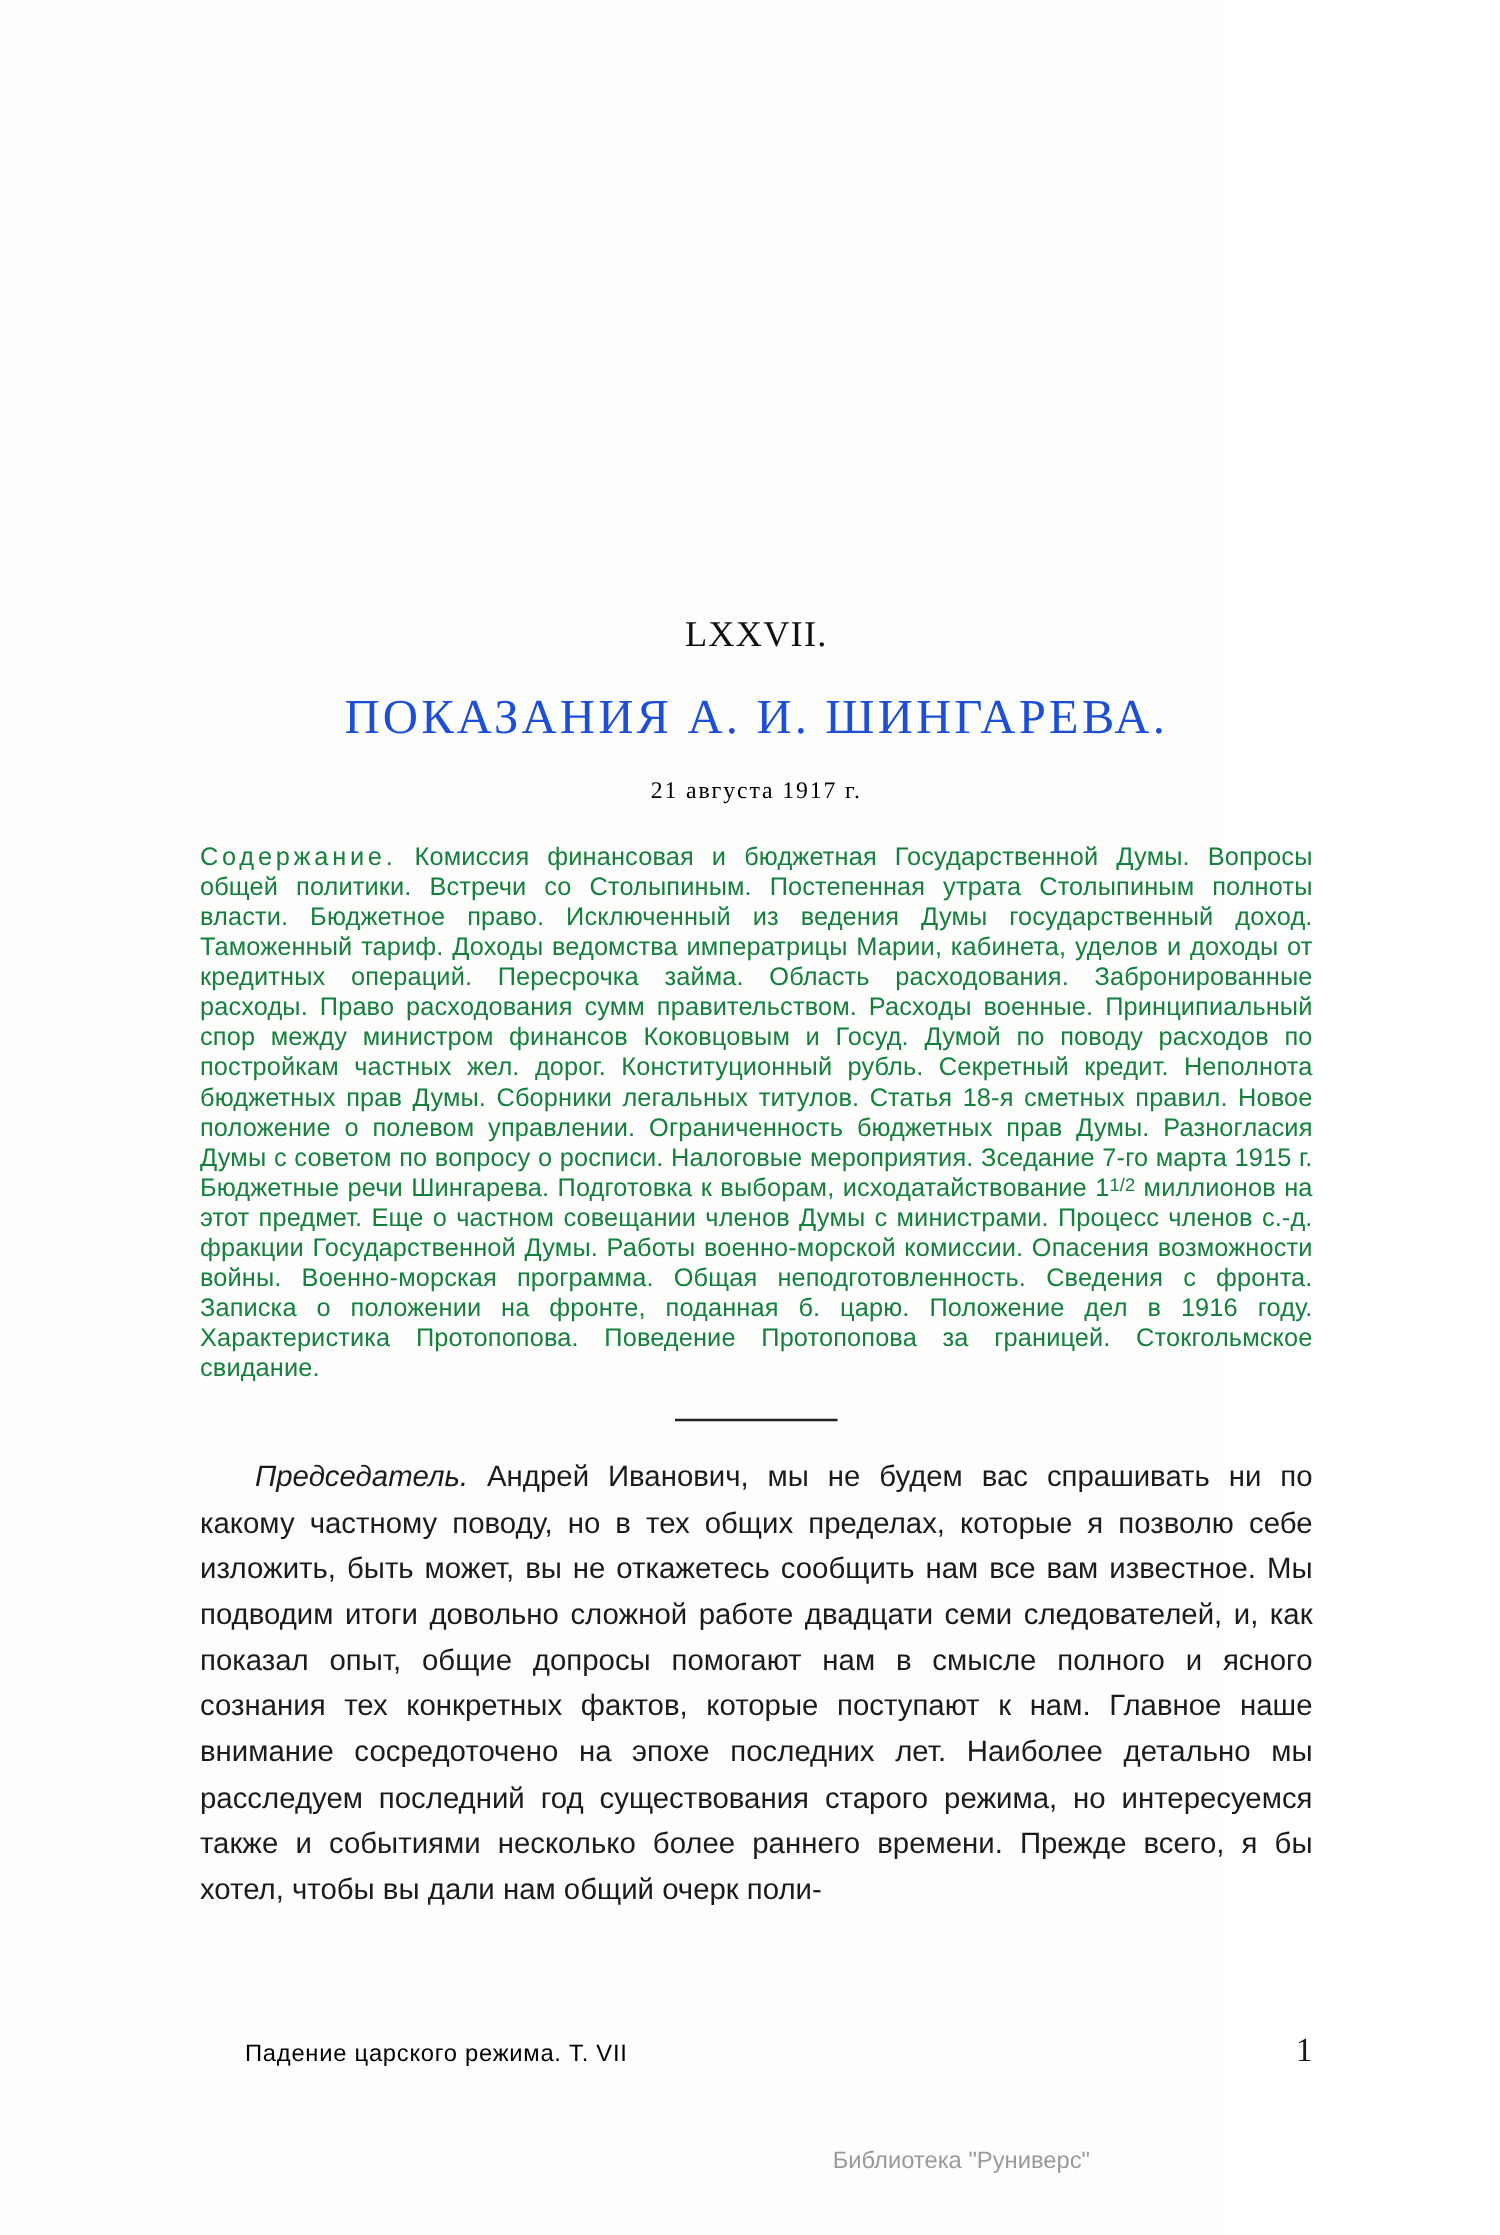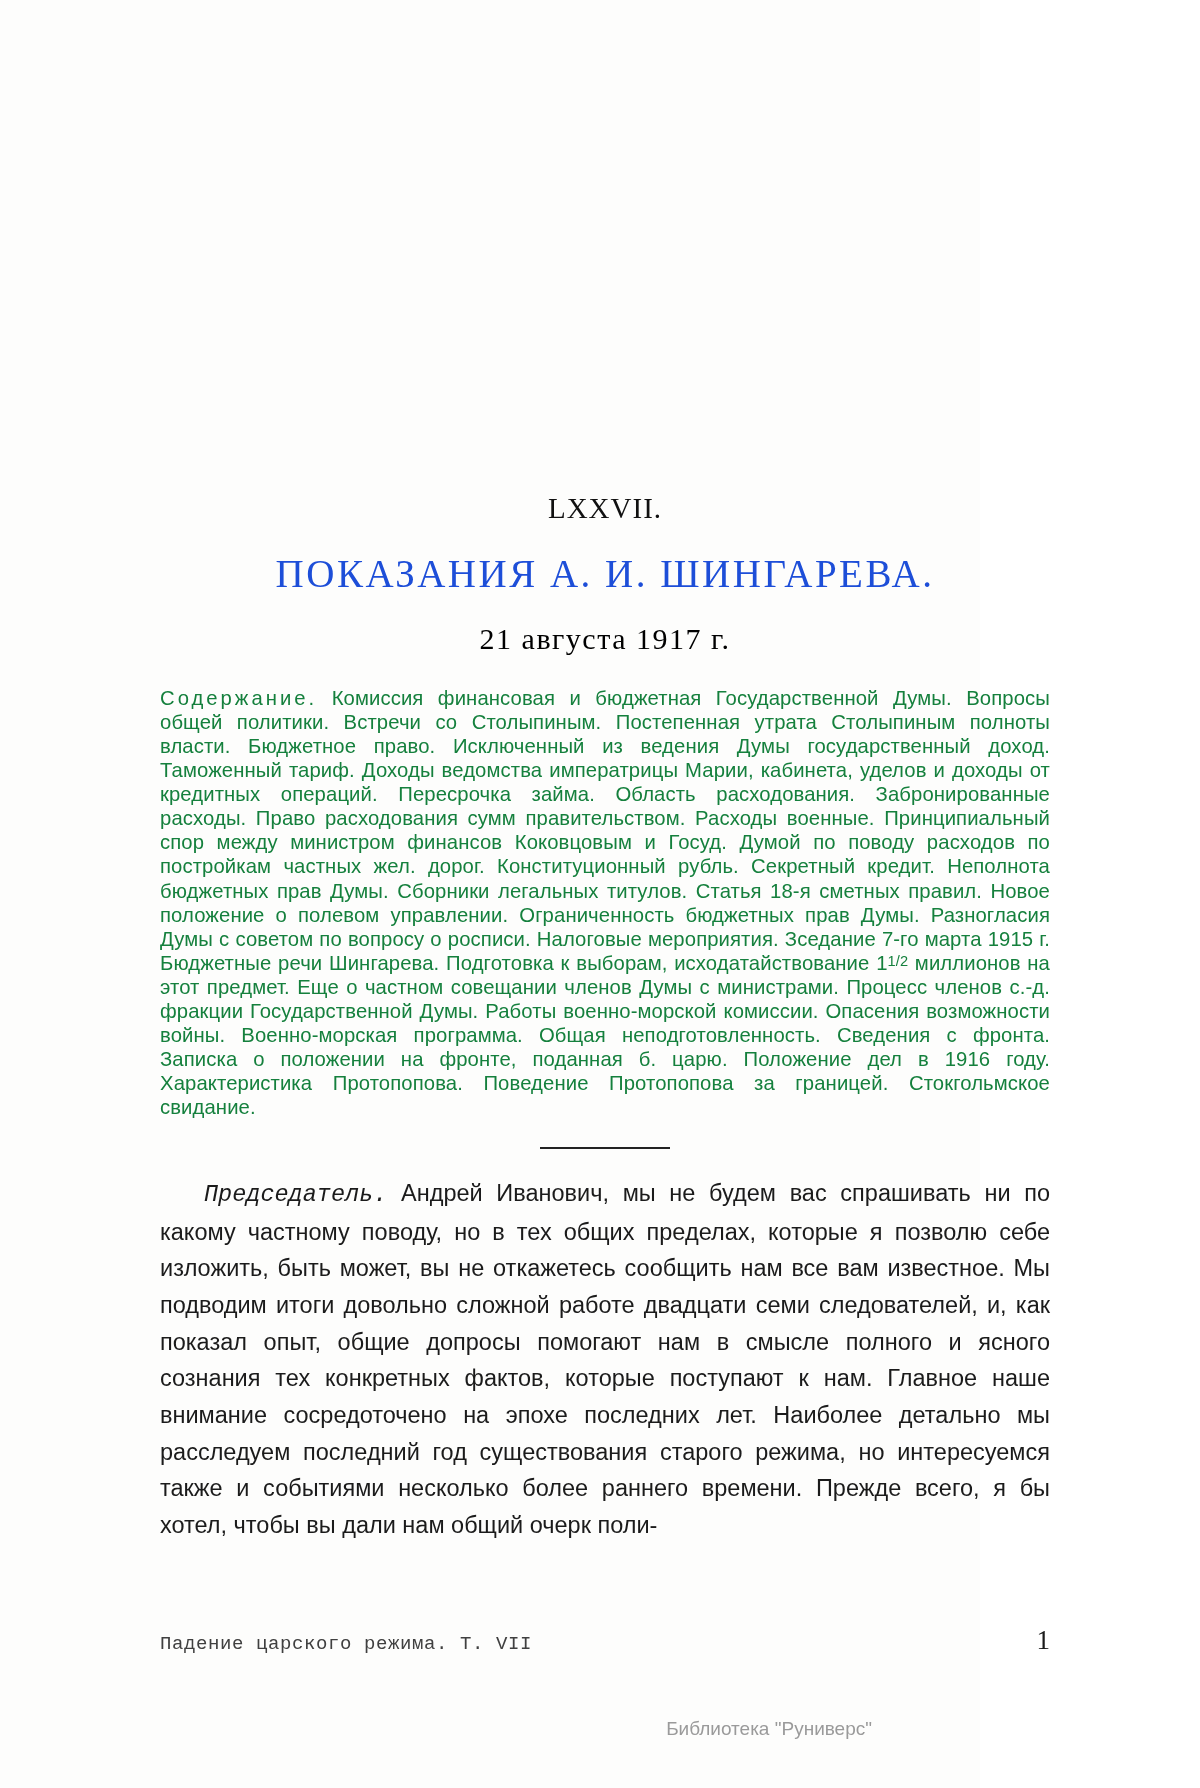--- a/index.html
+++ b/index.html
@@ -42,21 +42,21 @@
     font-family: "Liberation Serif", serif;
     font-size: 39px;
     letter-spacing: 2.5px;
     color: #1d4ed8;
     font-weight: normal;
   }
   .doc-date {
     margin-top: 22px;
     text-align: center;
     font-family: "Liberation Serif", serif;
-    font-size: 30px;
+    font-size: 19px;
     letter-spacing: 1.5px;
     color: #000;
   }
   .summary {
     margin-top: 30px;
     font-family: "Liberation Sans", sans-serif;
     font-size: 20.3px;
     line-height: 1.185;
     text-align: justify;
     color: #15803d;
@@ -77,36 +77,36 @@
     line-height: 1.56;
     text-align: justify;
     color: #1b1b1b;
   }
   .body-text .indent {
     display: inline-block;
     width: 44px;
   }
   .speaker {
     font-style: italic;
-    font-family: Liberation Mono, monospace;
   }
   .footer {
     position: absolute;
     left: 160px;
     top: 1625px;
     width: 890px;
     display: flex;
     justify-content: space-between;
     align-items: baseline;
   }
   .footer-left {
-    font-family: Liberation Mono, monospace;
+    font-family: Liberation Sans, sans-serif;
     font-size: 19px;
     letter-spacing: 0.6px;
-    color: #404040;
+    color: #000000;
+    margin-left: 36px;
   }
   .footer-right {
     font-family: "Liberation Serif", serif;
     font-size: 27px;
     color: #1a1a1a;
   }
   .watermark {
     position: absolute;
     right: 108px;
     top: 1718px;

